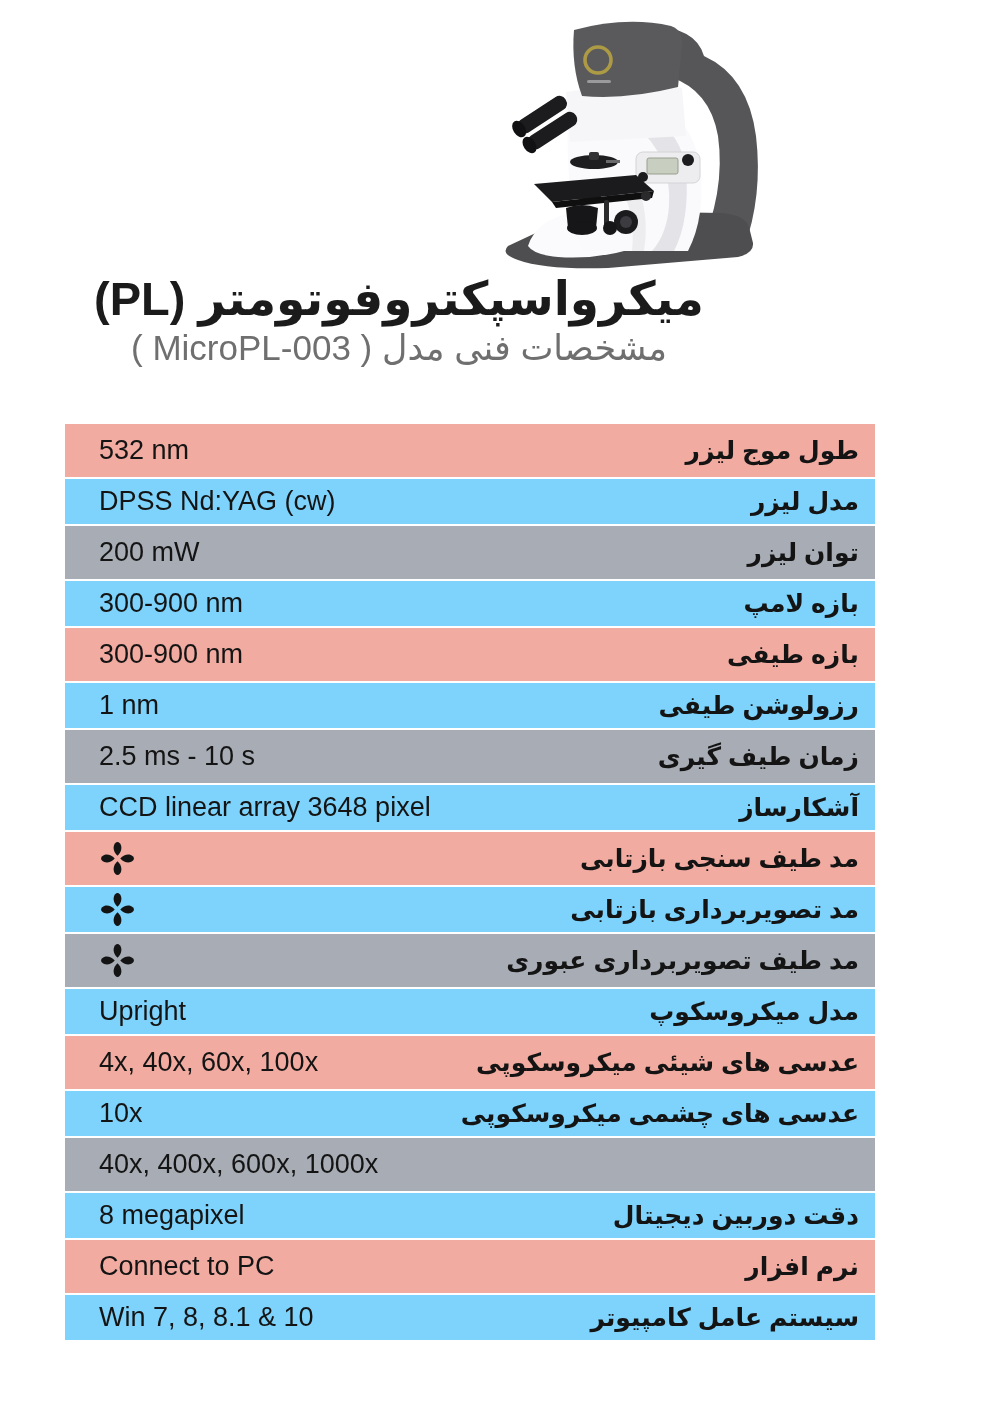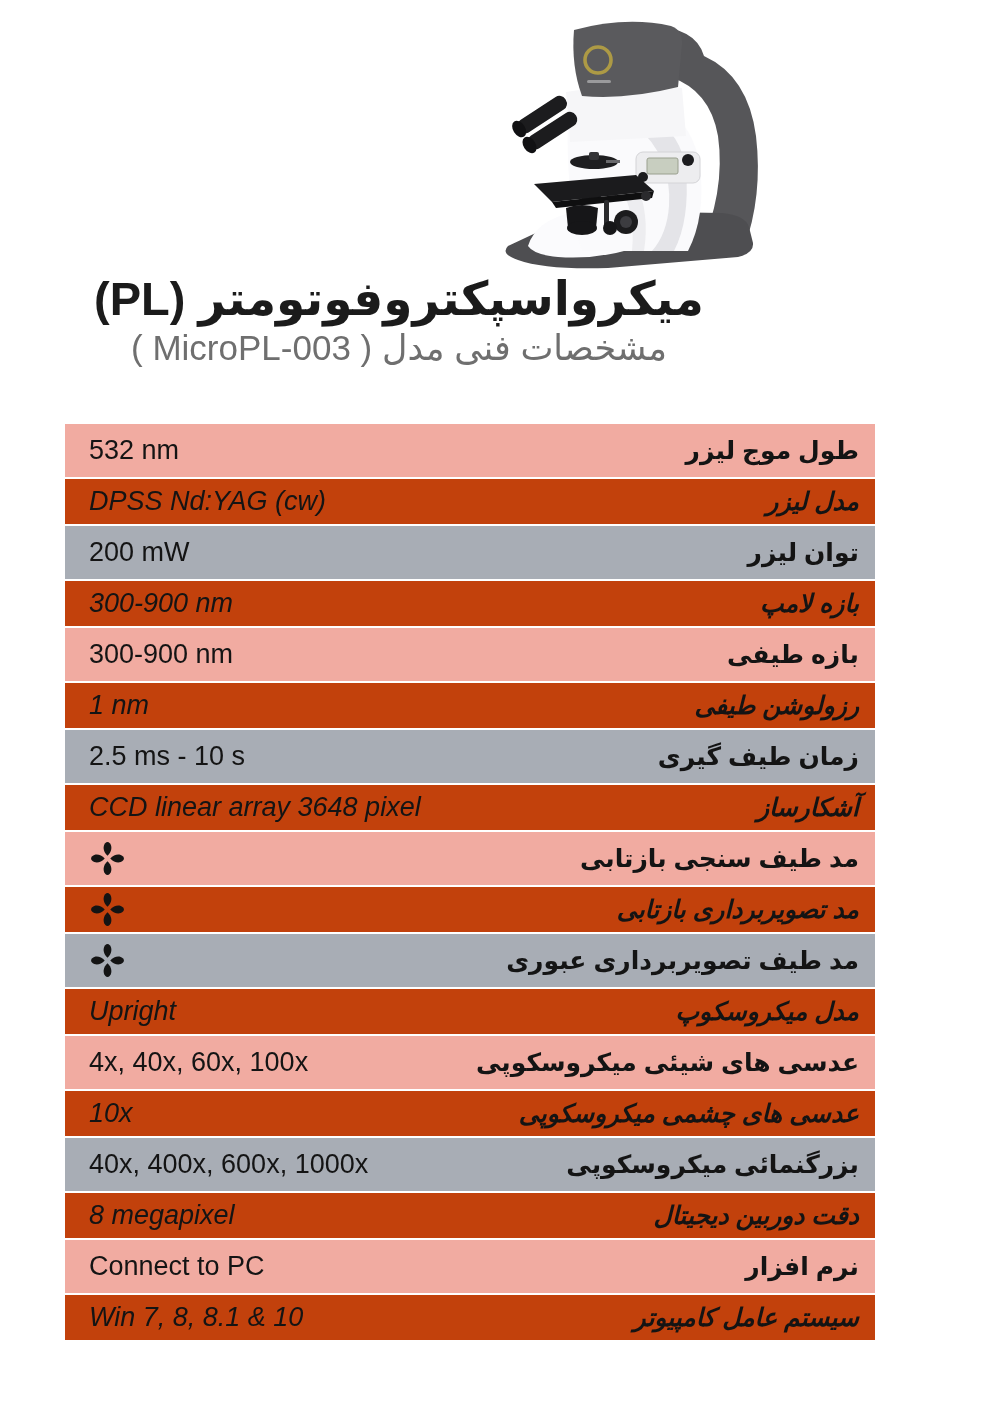--- a/index.html
+++ b/index.html
@@ -19,23 +19,23 @@
   .page-subtitle {
     margin:2px 0 0 0; direction:rtl; font-size:35px; font-weight:normal; color:var(--subtitle);
     line-height:1.15;
     text-align:center;
   }
   
   .spec-table { position:absolute; left:65px; top:424px; width:810px; }
   .row { display:flex; justify-content:space-between; align-items:center; margin-bottom:2px; }
   .row.salmon { background:var(--salmon); height:53px; }
   .row.gray   { background:var(--gray);   height:53px; }
-  .row.white  { background:#c2410c;       height:45px;font-style:italic; }
+  .row.white  { background:#7dd3fc;       height:45px; }
   .value {
-    font-size:27px; color:var(--text); padding-left:24px; white-space:nowrap;
+    font-size:27px; color:var(--text); padding-left:34px; white-space:nowrap;
     display:flex; align-items:center;
   }
   .label {
     font-size:25px; font-weight:bold; color:var(--text); padding-right:16px;
     direction:rtl; white-space:nowrap;
   }
   .petal-icon { display:block; }
 </style>
 </head>
 <body>
@@ -182,21 +182,20 @@
       <div class="row salmon">
         <div class="value">4x, 40x, 60x, 100x</div>
         <div class="label" dir="rtl">عدسی های شیئی میکروسکوپی</div>
       </div>
       <div class="row white">
         <div class="value">10x</div>
         <div class="label" dir="rtl">عدسی های چشمی میکروسکوپی</div>
       </div>
       <div class="row gray">
         <div class="value">40x, 400x, 600x, 1000x</div>
-        <div class="label" dir="rtl">بزرگنمائی میکروسکوپی</div>
       </div>
       <div class="row white">
         <div class="value">8 megapixel</div>
         <div class="label" dir="rtl">دقت دوربین دیجیتال</div>
       </div>
       <div class="row salmon">
         <div class="value">Connect to PC</div>
         <div class="label" dir="rtl">نرم افزار</div>
       </div>
       <div class="row white">

